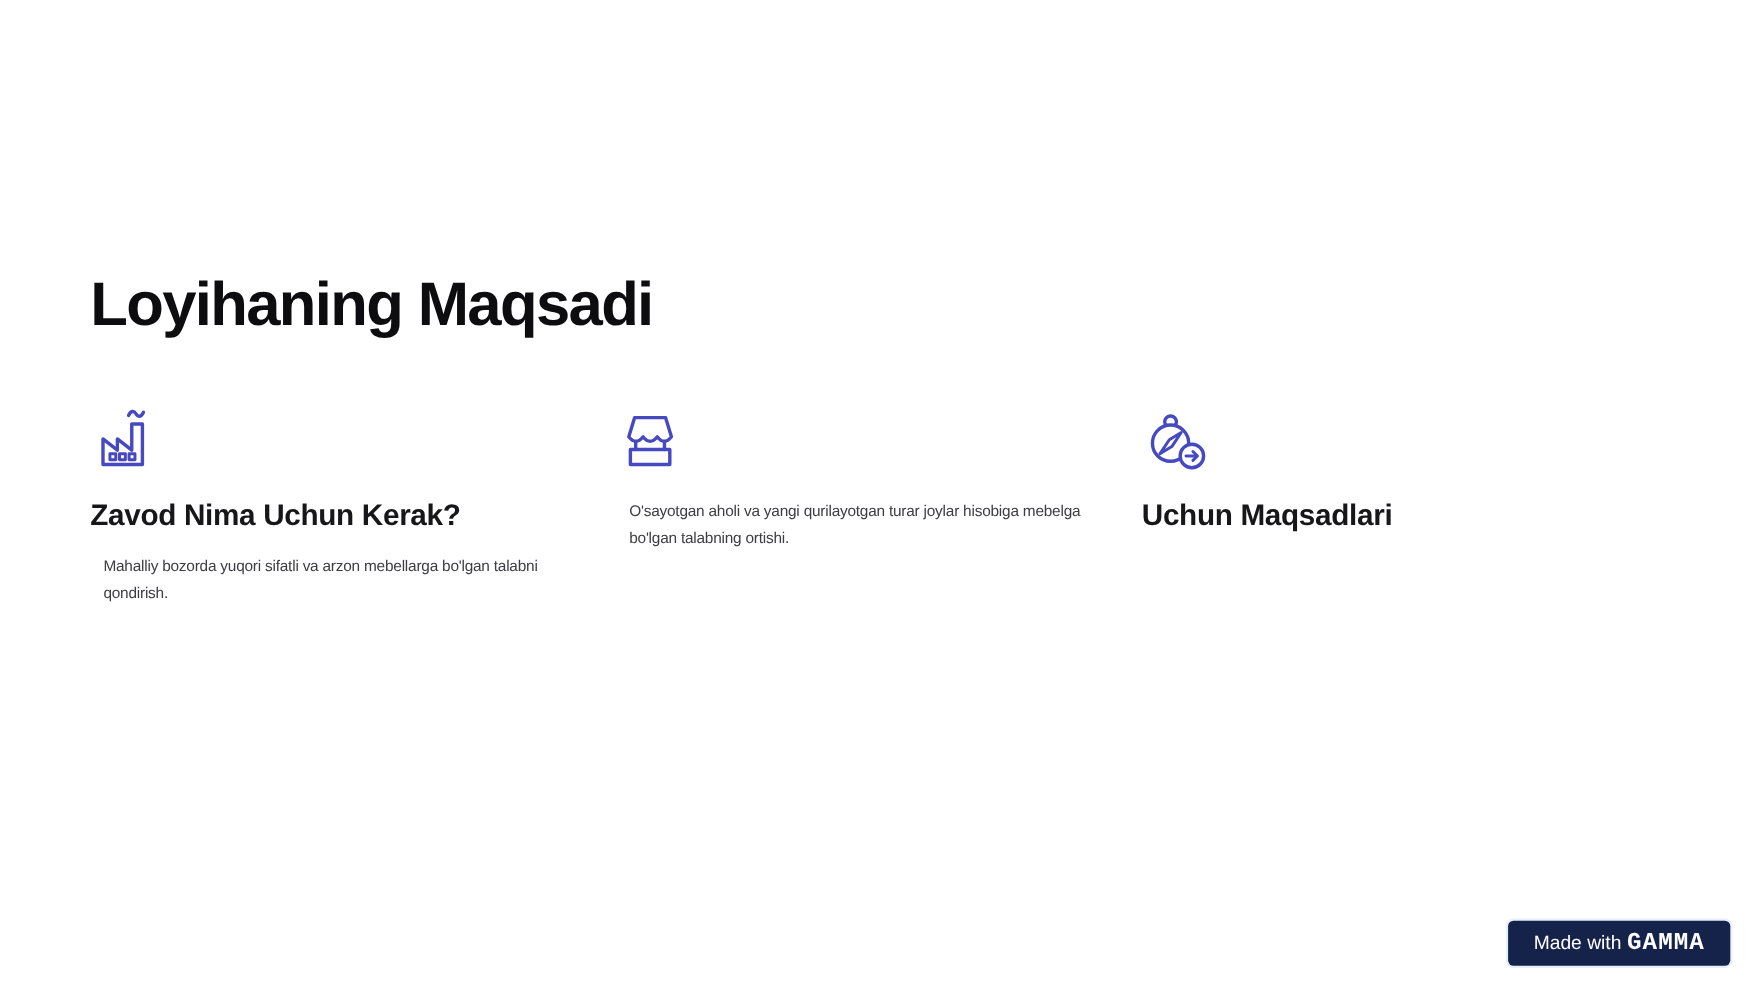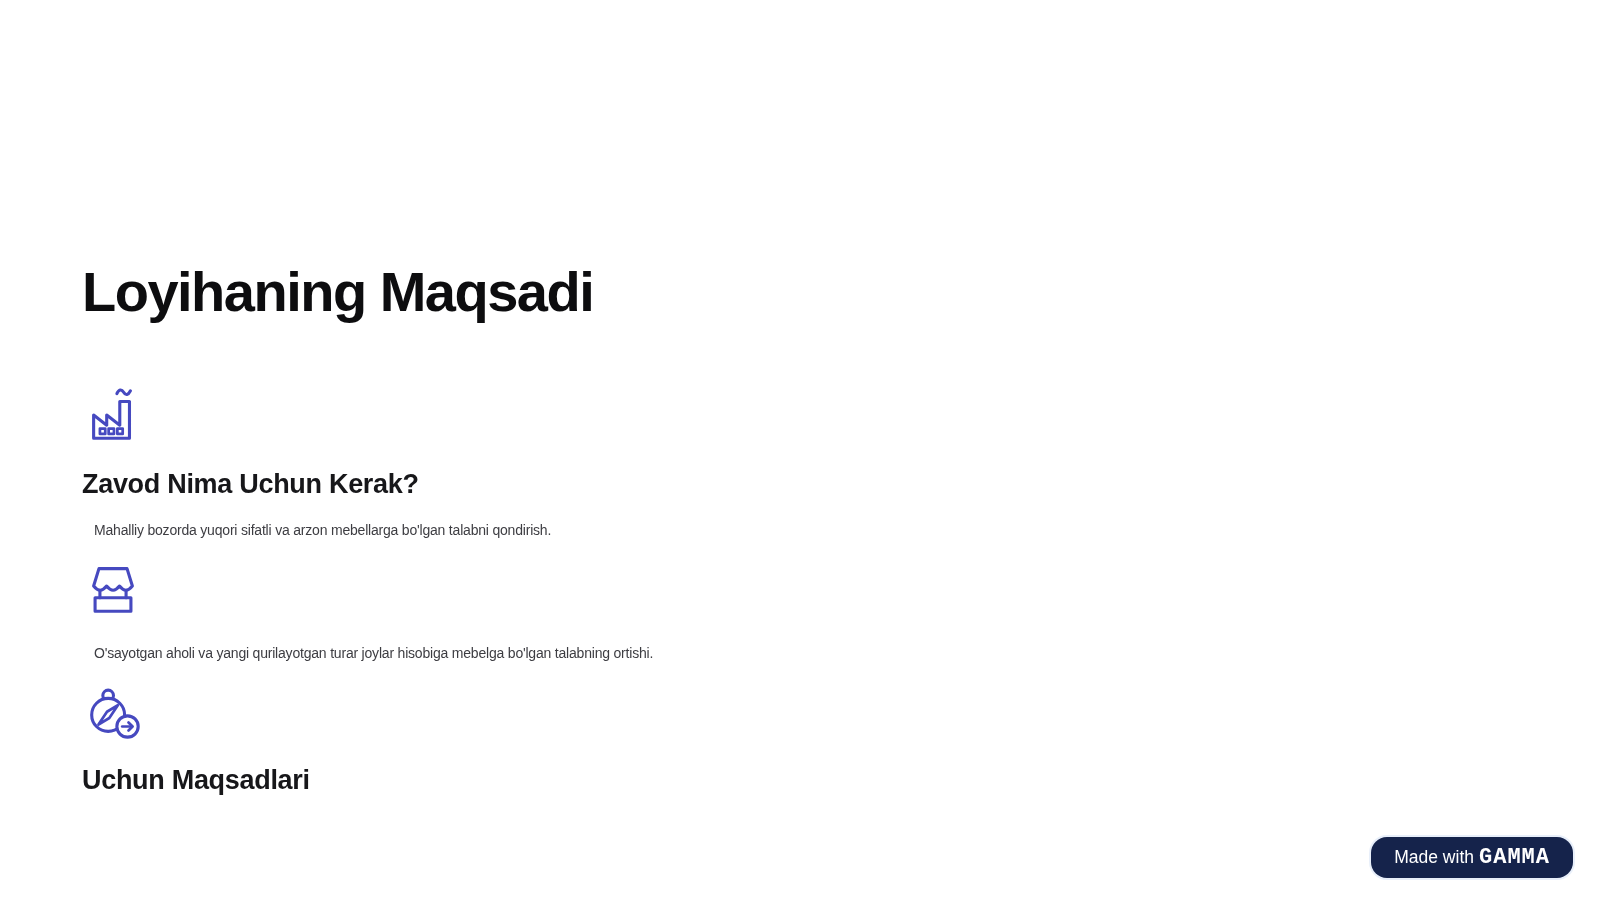--- a/index.html
+++ b/index.html
@@ -12,30 +12,30 @@
     font-family: "Liberation Sans", "DejaVu Sans", sans-serif;
     color: var(--body, #3d3d42);
   }
   .content {
     position: absolute;
     left: 82px;
     top: 244px;
     width: 1400px;
   }
   .page-title {
-    margin: 16px 0 58px 0;
+    margin: 0 0 58px 0;
     font-size: 56px;
     font-weight: 700;
     letter-spacing: -1.5px;
     color: var(--title, #0d0d0f);
     line-height: 1.15;
   }
   .columns {
     display: grid;
-    grid-template-columns: repeat(1, 1fr);
+    grid-template-columns: repeat(3, 1fr);
     column-gap: 42px;
     width: 1392px;
   }
   .col-icon {
     width: 62px;
     height: 66px;
     color: var(--icon, #4649c0);
     margin-bottom: 20px;
   }
   .col-icon svg { display: block; width: 62px; height: 66px; }
@@ -55,21 +55,21 @@
     color: var(--body, #3d3d42);
   }
   .made-with-badge {
     position: absolute;
     right: 27px;
     bottom: 23px;
     height: 41px;
     display: inline-flex;
     align-items: center;
     padding: 0 23px;
-    border-radius: 16px;
+    border-radius: 5px;
     background: var(--badge_bg, #15234b);
     color: var(--badge_text, #ffffff);
     font-size: 17.5px;
     text-decoration: none;
     box-shadow: 0 0 0 2px rgba(190, 210, 240, 0.35);
     cursor: pointer;
     white-space: pre;
   }
   .made-with-badge .brand {
     font-weight: 700;

